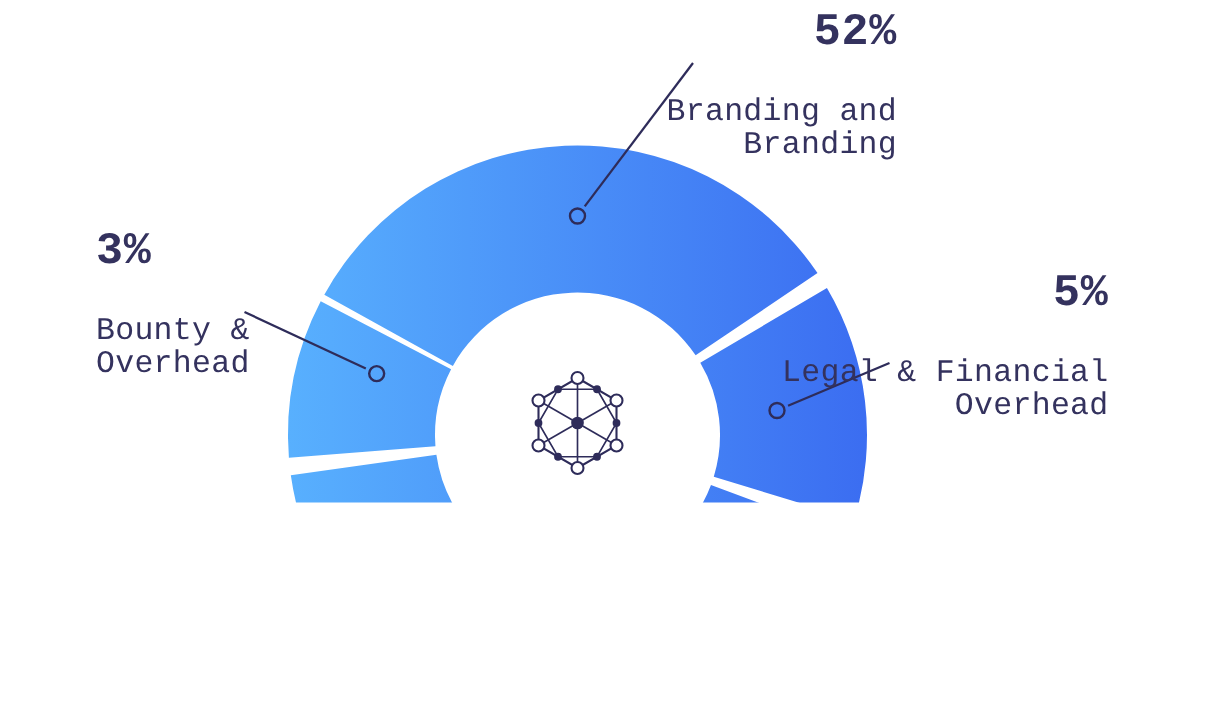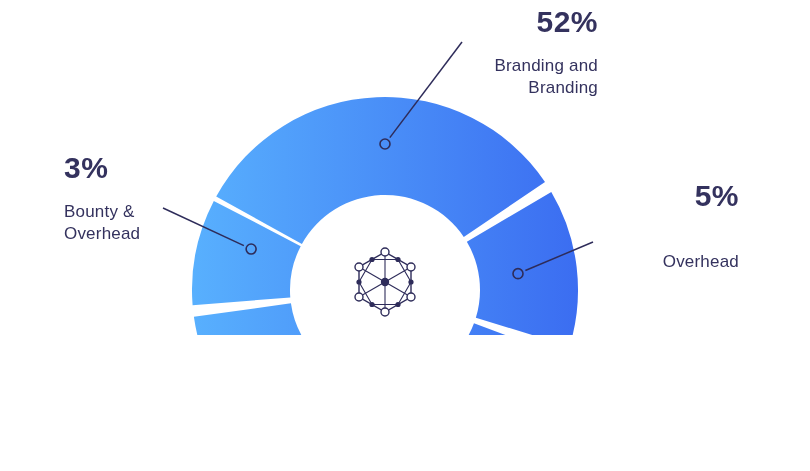--- a/index.html
+++ b/index.html
@@ -4,28 +4,28 @@
 <style>
   :root{
     --background:#ffffff;
     --text:#34325e;
     --leader:#2e2c5a;
     --icon:#2e2c5a;
   }
   *{margin:0;padding:0;box-sizing:border-box;}
   html,body{width:810px;height:471px;overflow:hidden;background:var(--background);
     font-family:"Liberation Sans", sans-serif;}
-  .stage{position:relative;width:810px;height:335px;overflow:hidden;}
+  .stage{position:relative;width:810px;height:335px;overflow:hidden;font-family:Liberation Mono, monospace;}
   .chart-svg{position:absolute;left:0;top:0;}
   .icon-svg{position:absolute;left:347px;top:244px;}
   .callout{position:absolute;color:var(--text);}
   .ta-l{text-align:left;}
   .ta-r{text-align:right;}
   .pct{font-size:30px;font-weight:700;line-height:36px;letter-spacing:0.5px;}
-  .lbl{font-size:17px;font-weight:400;line-height:22px;margin-top:15px;letter-spacing:0.2px;}
+  .lbl{font-size:21px;font-weight:400;line-height:22px;margin-top:25px;letter-spacing:0.2px;}
 </style>
 </head>
 <body>
 
 <div class="stage">
 
   <svg class="chart-svg" width="810" height="500" viewBox="0 0 810 500">
     <defs>
       <linearGradient id="donutGrad" gradientUnits="userSpaceOnUse" x1="192" y1="290" x2="578" y2="290">
         <stop id="gs1" offset="0" stop-color="#58b0fe"></stop>
@@ -92,21 +92,21 @@
     <div class="pct">3%</div>
     <div class="lbl">
       <span>Bounty &amp;</span><br>
       <span>Overhead</span>
     </div>
   </div>
 
   <div class="callout ta-r" style="right:71px;top:178px;">
     <div class="pct">5%</div>
     <div class="lbl">
-      <br>
+      <span>Legal &amp; Financial</span><br>
       <span>Overhead</span>
     </div>
   </div>
 
   <div class="callout ta-l" style="left:93px;top:343px;">
   </div>
 
   <div class="callout ta-r" style="right:96px;top:347px;">
     <div class="pct">3%</div>
   </div>

